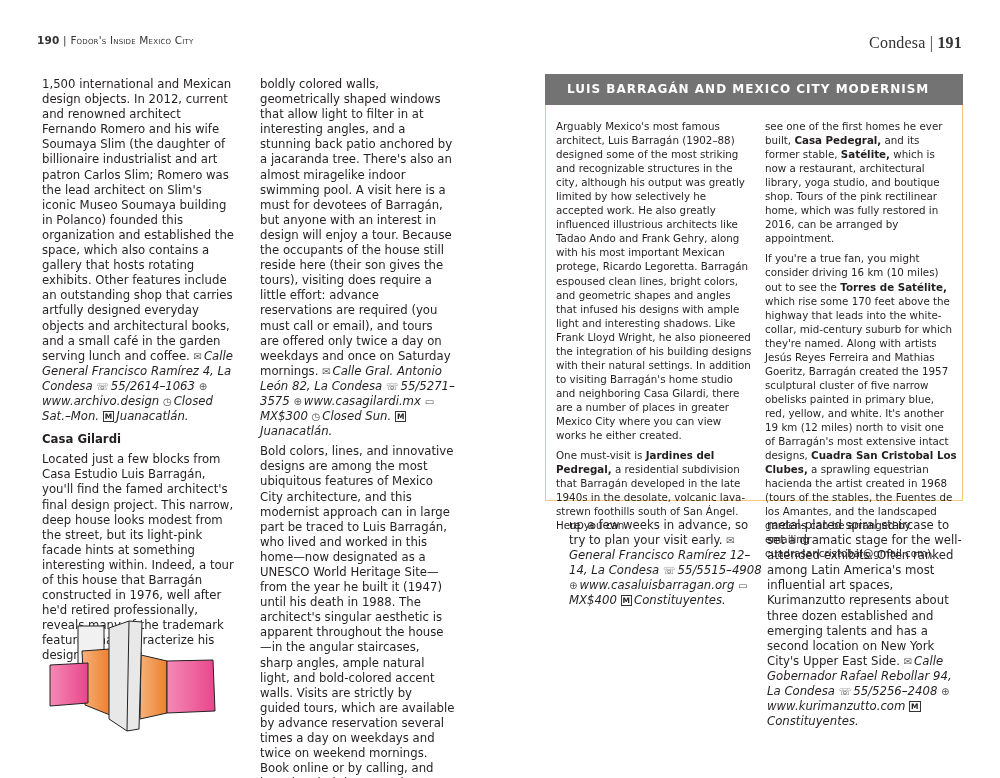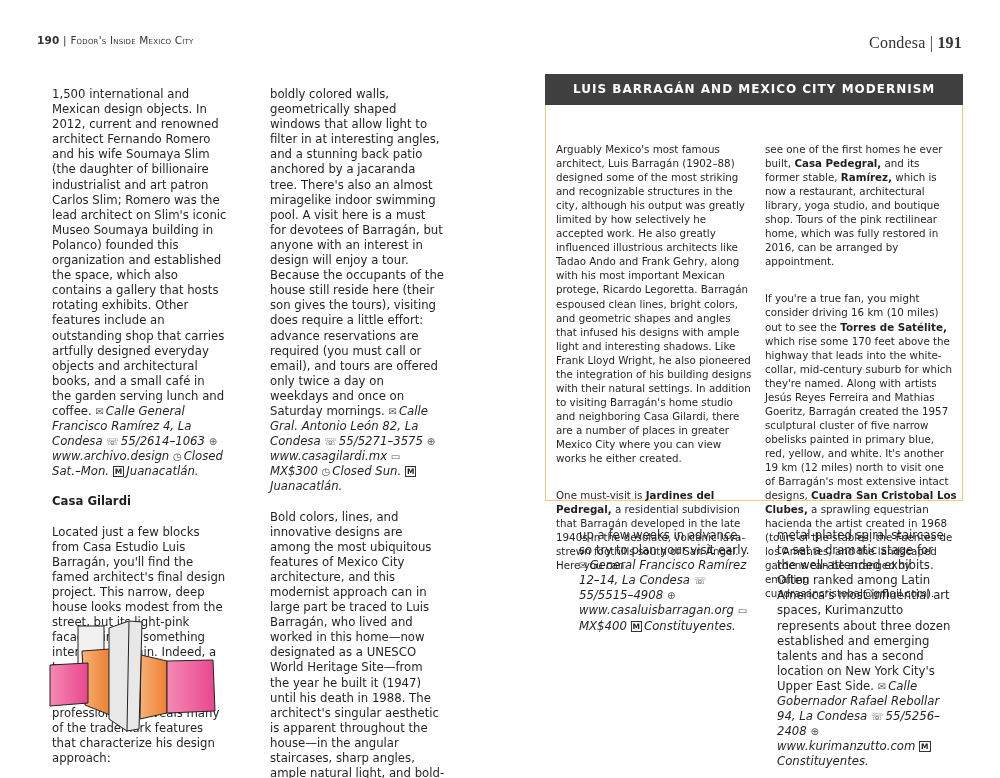--- a/index.html
+++ b/index.html
@@ -5,30 +5,30 @@
   * { box-sizing: border-box; margin: 0; padding: 0; }
   html, body { width: 1000px; height: 778px; background: #ffffff; overflow: hidden; }
   body { position: relative; font-family: "DejaVu Sans", sans-serif; color: #231f20; }
   .page { position: absolute; top: 0; height: 620px; }
   .running-head { position: absolute; top: 34px; font-size: 10.5px; color: #333; letter-spacing: 0.2px; }
   .running-head.left { left: 37px; }
   .running-head.right { right: 38px; font-size: 16px; font-family: Liberation Serif, serif; }
   .rh-num { font-weight: bold; }
   .sc { font-variant: small-caps; }
   .col { position: absolute; font-size: 11.7px; line-height: 15.1px; color: #231f20; }
-  .col p { margin: 15px; }
+  .col p { margin: 5px; }
   .col .listing-title { font-weight: bold; margin-top: 8px; }
   .col em, .col i { font-style: italic; }
   .star { color: #f29a1f; font-size: 14px; margin-right: 2px; }
   .ico { display: inline-block; font-style: normal; font-size: 10px; color: #555; margin-right: 2px; }
   .ico.m { border: 1px solid #333; font-size: 7.5px; font-weight: bold; padding: 0 1px; line-height: 9px; vertical-align: 1px; color:#222; }
   .sidebar { position: absolute; left: 545px; top: 74px; width: 418px; height: 427px; border: 1.5px solid #f2c97a; }
-  .sidebar-head { background: #404040; height: 31px; color: #fff; font-weight: bold; font-size: 12px; letter-spacing: 1px; padding: 8px 0 0 28px; margin: -1px -1px 0 -1px; }
+  .sidebar-head { background: #737373; height: 31px; color: #fff; font-weight: bold; font-size: 12px; letter-spacing: 1px; padding: 8px 0 0 22px; margin: -1px -1px 0 -1px; }
   .sb-col { position: absolute; top: 44px; font-size: 10.3px; line-height: 14.05px; color: #231f20; }
-  .sb-col p { margin-bottom: 6px; margin-top: 23px; }
+  .sb-col p { margin-bottom: 6px; }
   .sb-col b { font-weight: bold; }
   .illustration { position: absolute; left: 45px; top: 615px; width: 180px; height: 125px; }
 </style>
 </head>
 <body>
 
 <div class="page" style="left:0;width:500px;">
   <div class="running-head left">
     <span class="rh-num">190</span>
     <span>|</span>
@@ -90,21 +90,21 @@
   </div>
 </div>
 
 <div class="sidebar">
   <div class="sidebar-head">LUIS BARRAGÁN AND MEXICO CITY MODERNISM</div>
   <div class="sb-col" style="left:10px;width:198px;">
     <p>Arguably Mexico's most famous architect, Luis Barragán (1902–88) designed some of the most striking and recognizable structures in the city, although his output was greatly limited by how selectively he accepted work. He also greatly influenced illustrious architects like Tadao Ando and Frank Gehry, along with his most important Mexican protege, Ricardo Legoretta. Barragán espoused clean lines, bright colors, and geometric shapes and angles that infused his designs with ample light and interesting shadows. Like Frank Lloyd Wright, he also pioneered the integration of his building designs with their natural settings. In addition to visiting Barragán's home studio and neighboring Casa Gilardi, there are a number of places in greater Mexico City where you can view works he either created.</p>
     <p><span>One must-visit is </span><b>Jardines del Pedregal,</b><span> a residential subdivision that Barragán developed in the late 1940s in the desolate, volcanic lava-strewn foothills south of San Ángel. Here you can</span></p>
   </div>
   <div class="sb-col" style="left:219px;width:192px;">
-    <p><span>see one of the first homes he ever built, </span><b>Casa Pedegral,</b><span> and its former stable, </span><b>Ramírez,</b><span> which is now a restaurant, architectural library, yoga studio, and boutique shop. Tours of the pink rectilinear home, which was fully restored in 2016, can be arranged by appointment.</span></p>
+    <p><span>see one of the first homes he ever built, </span><b>Casa Pedegral,</b><span> and its former stable, </span><b>Satélite,</b><span> which is now a restaurant, architectural library, yoga studio, and boutique shop. Tours of the pink rectilinear home, which was fully restored in 2016, can be arranged by appointment.</span></p>
     <p><span>If you're a true fan, you might consider driving 16 km (10 miles) out to see the </span><b>Torres de Satélite,</b><span> which rise some 170 feet above the highway that leads into the white-collar, mid-century suburb for which they're named. Along with artists Jesús Reyes Ferreira and Mathias Goeritz, Barragán created the 1957 sculptural cluster of five narrow obelisks painted in primary blue, red, yellow, and white. It's another 19 km (12 miles) north to visit one of Barragán's most extensive intact designs, </span><b>Cuadra San Cristobal Los Clubes,</b><span> a sprawling equestrian hacienda the artist created in 1968 (tours of the stables, the Fuentes de los Amantes, and the landscaped gardens can be arranged by emailing cuadrasancristobal@gmail.com).</span></p>
   </div>
 </div>
 
 <div class="col" style="left:564px;top:513px;width:205px;">
   <p>
     <span>up a few weeks in advance, so try to plan your visit early.</span>
     <span class="ico">✉</span><i>General Francisco Ramírez 12–14, La Condesa</i>
     <span class="ico">☏</span><i>55/5515–4908</i>
     <span class="ico">⊕</span><i>www.casaluisbarragan.org</i>

